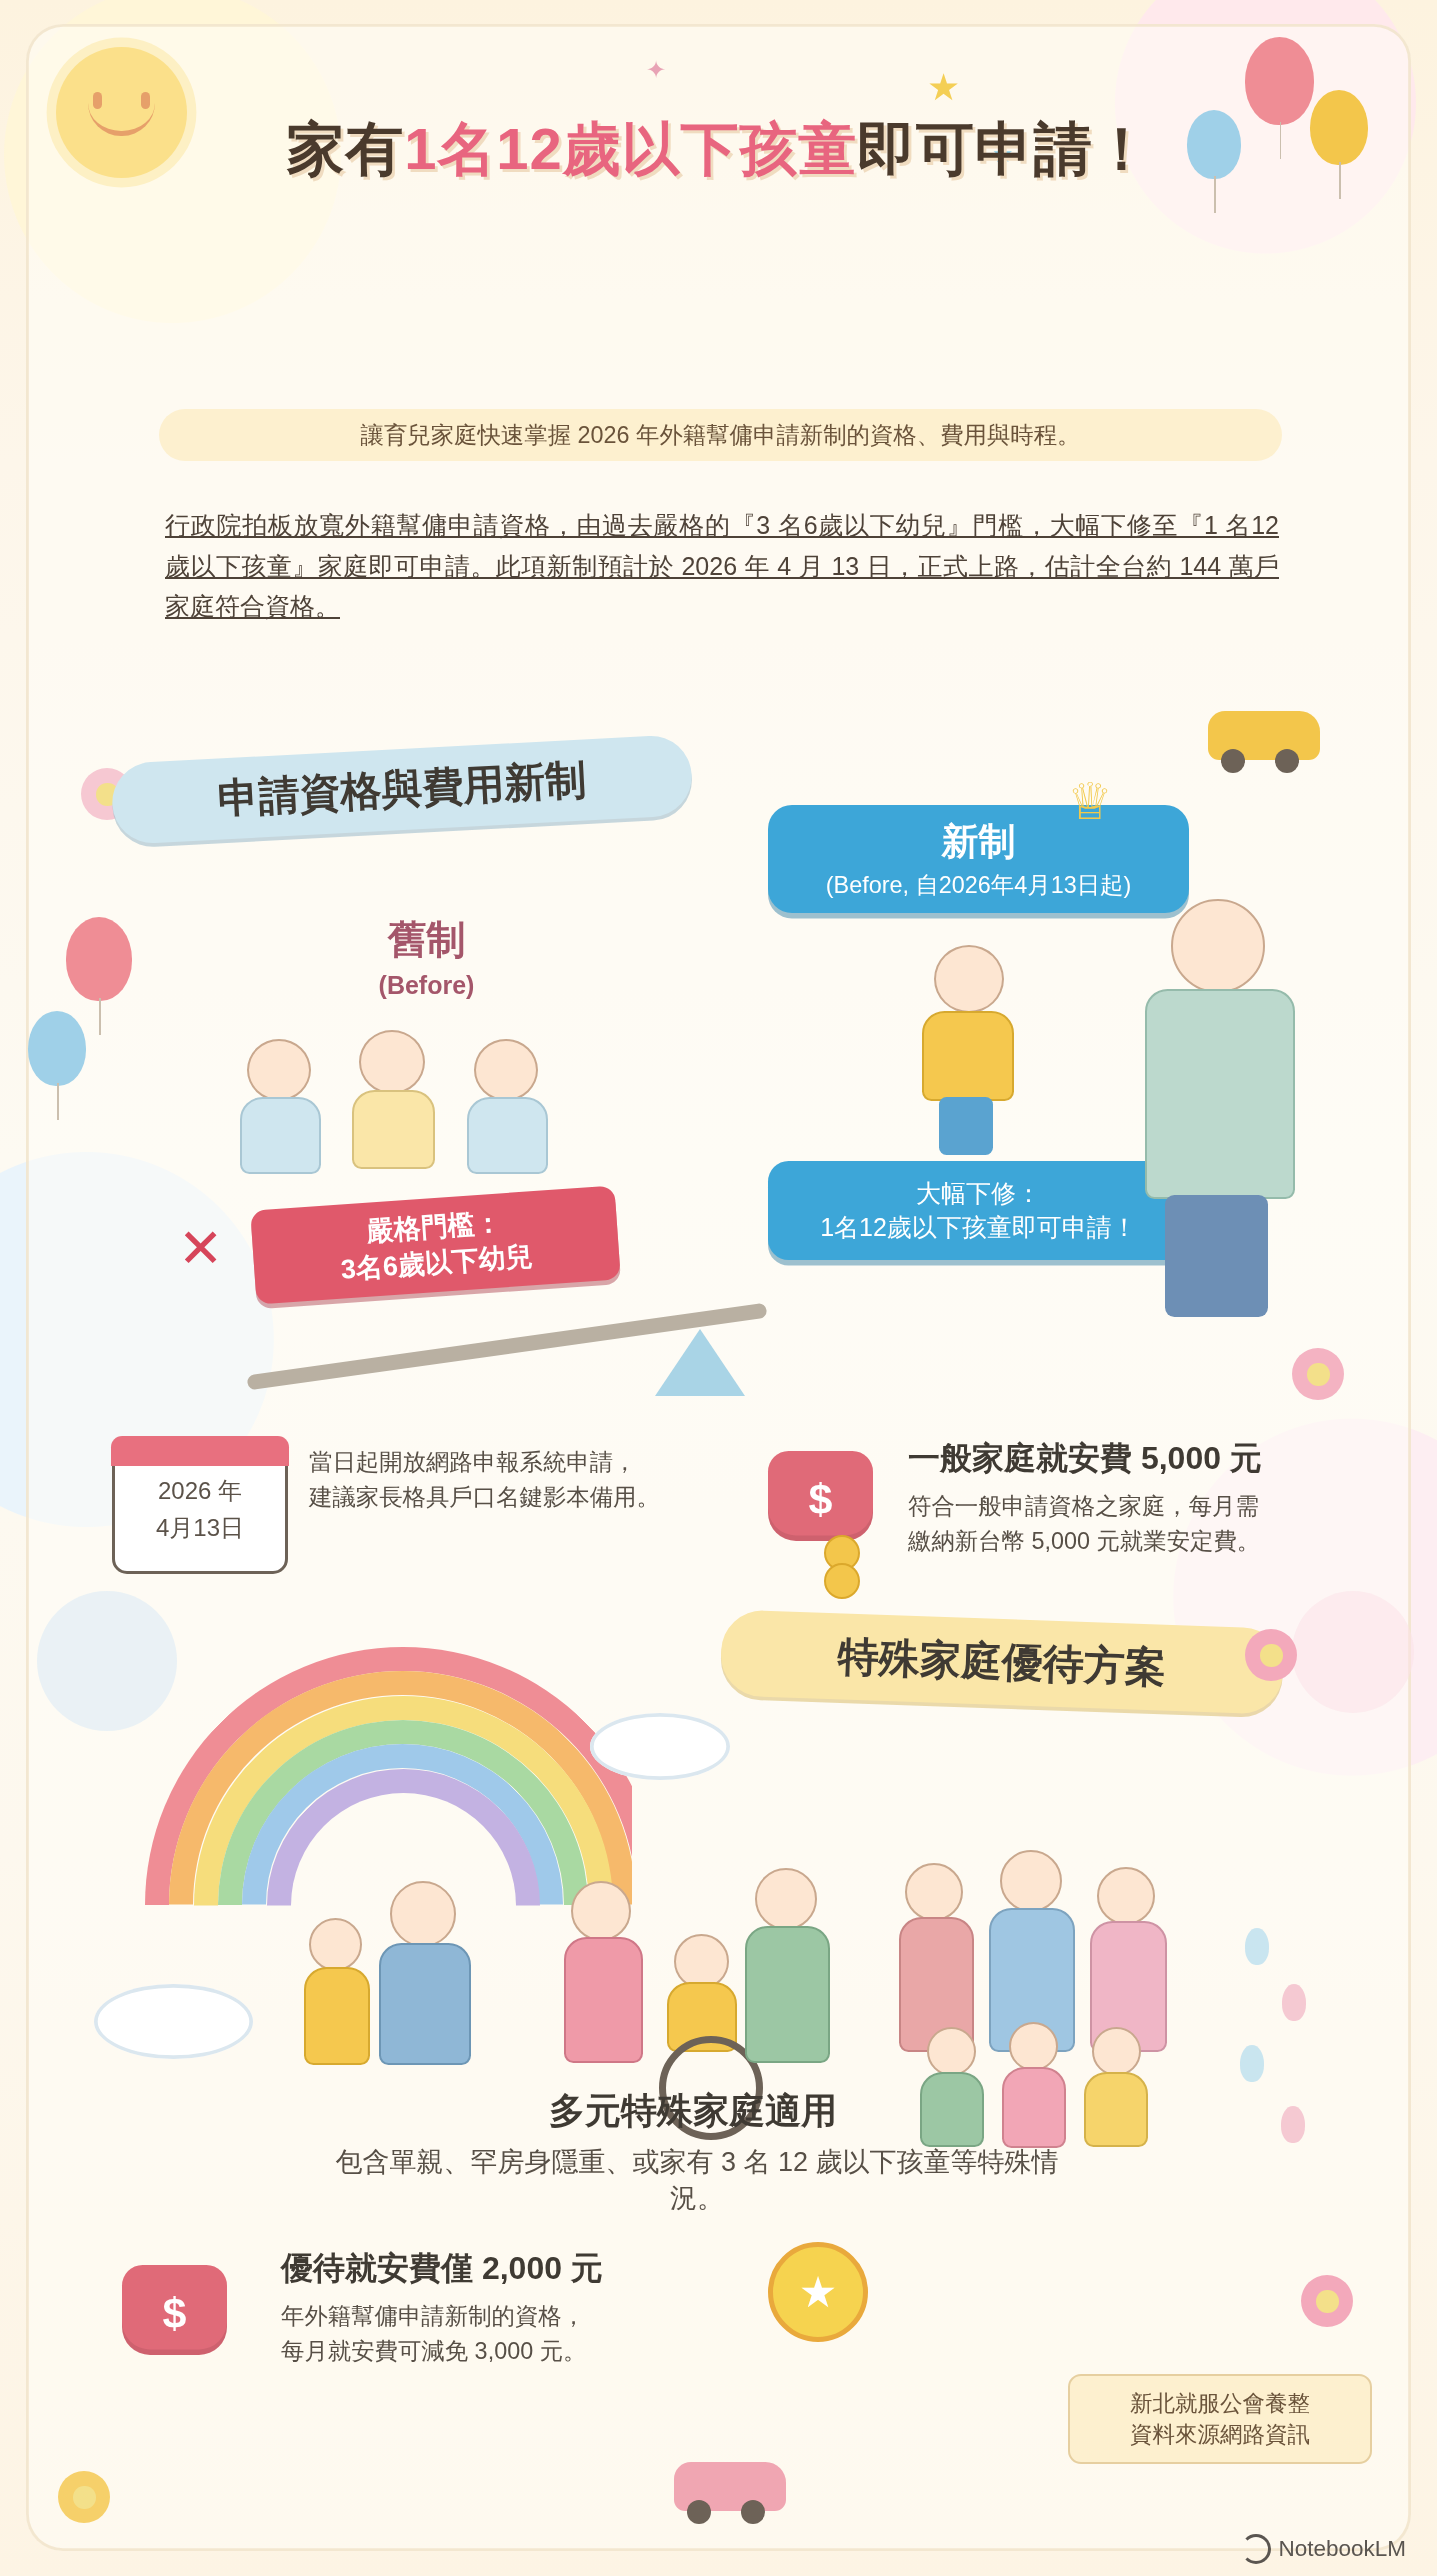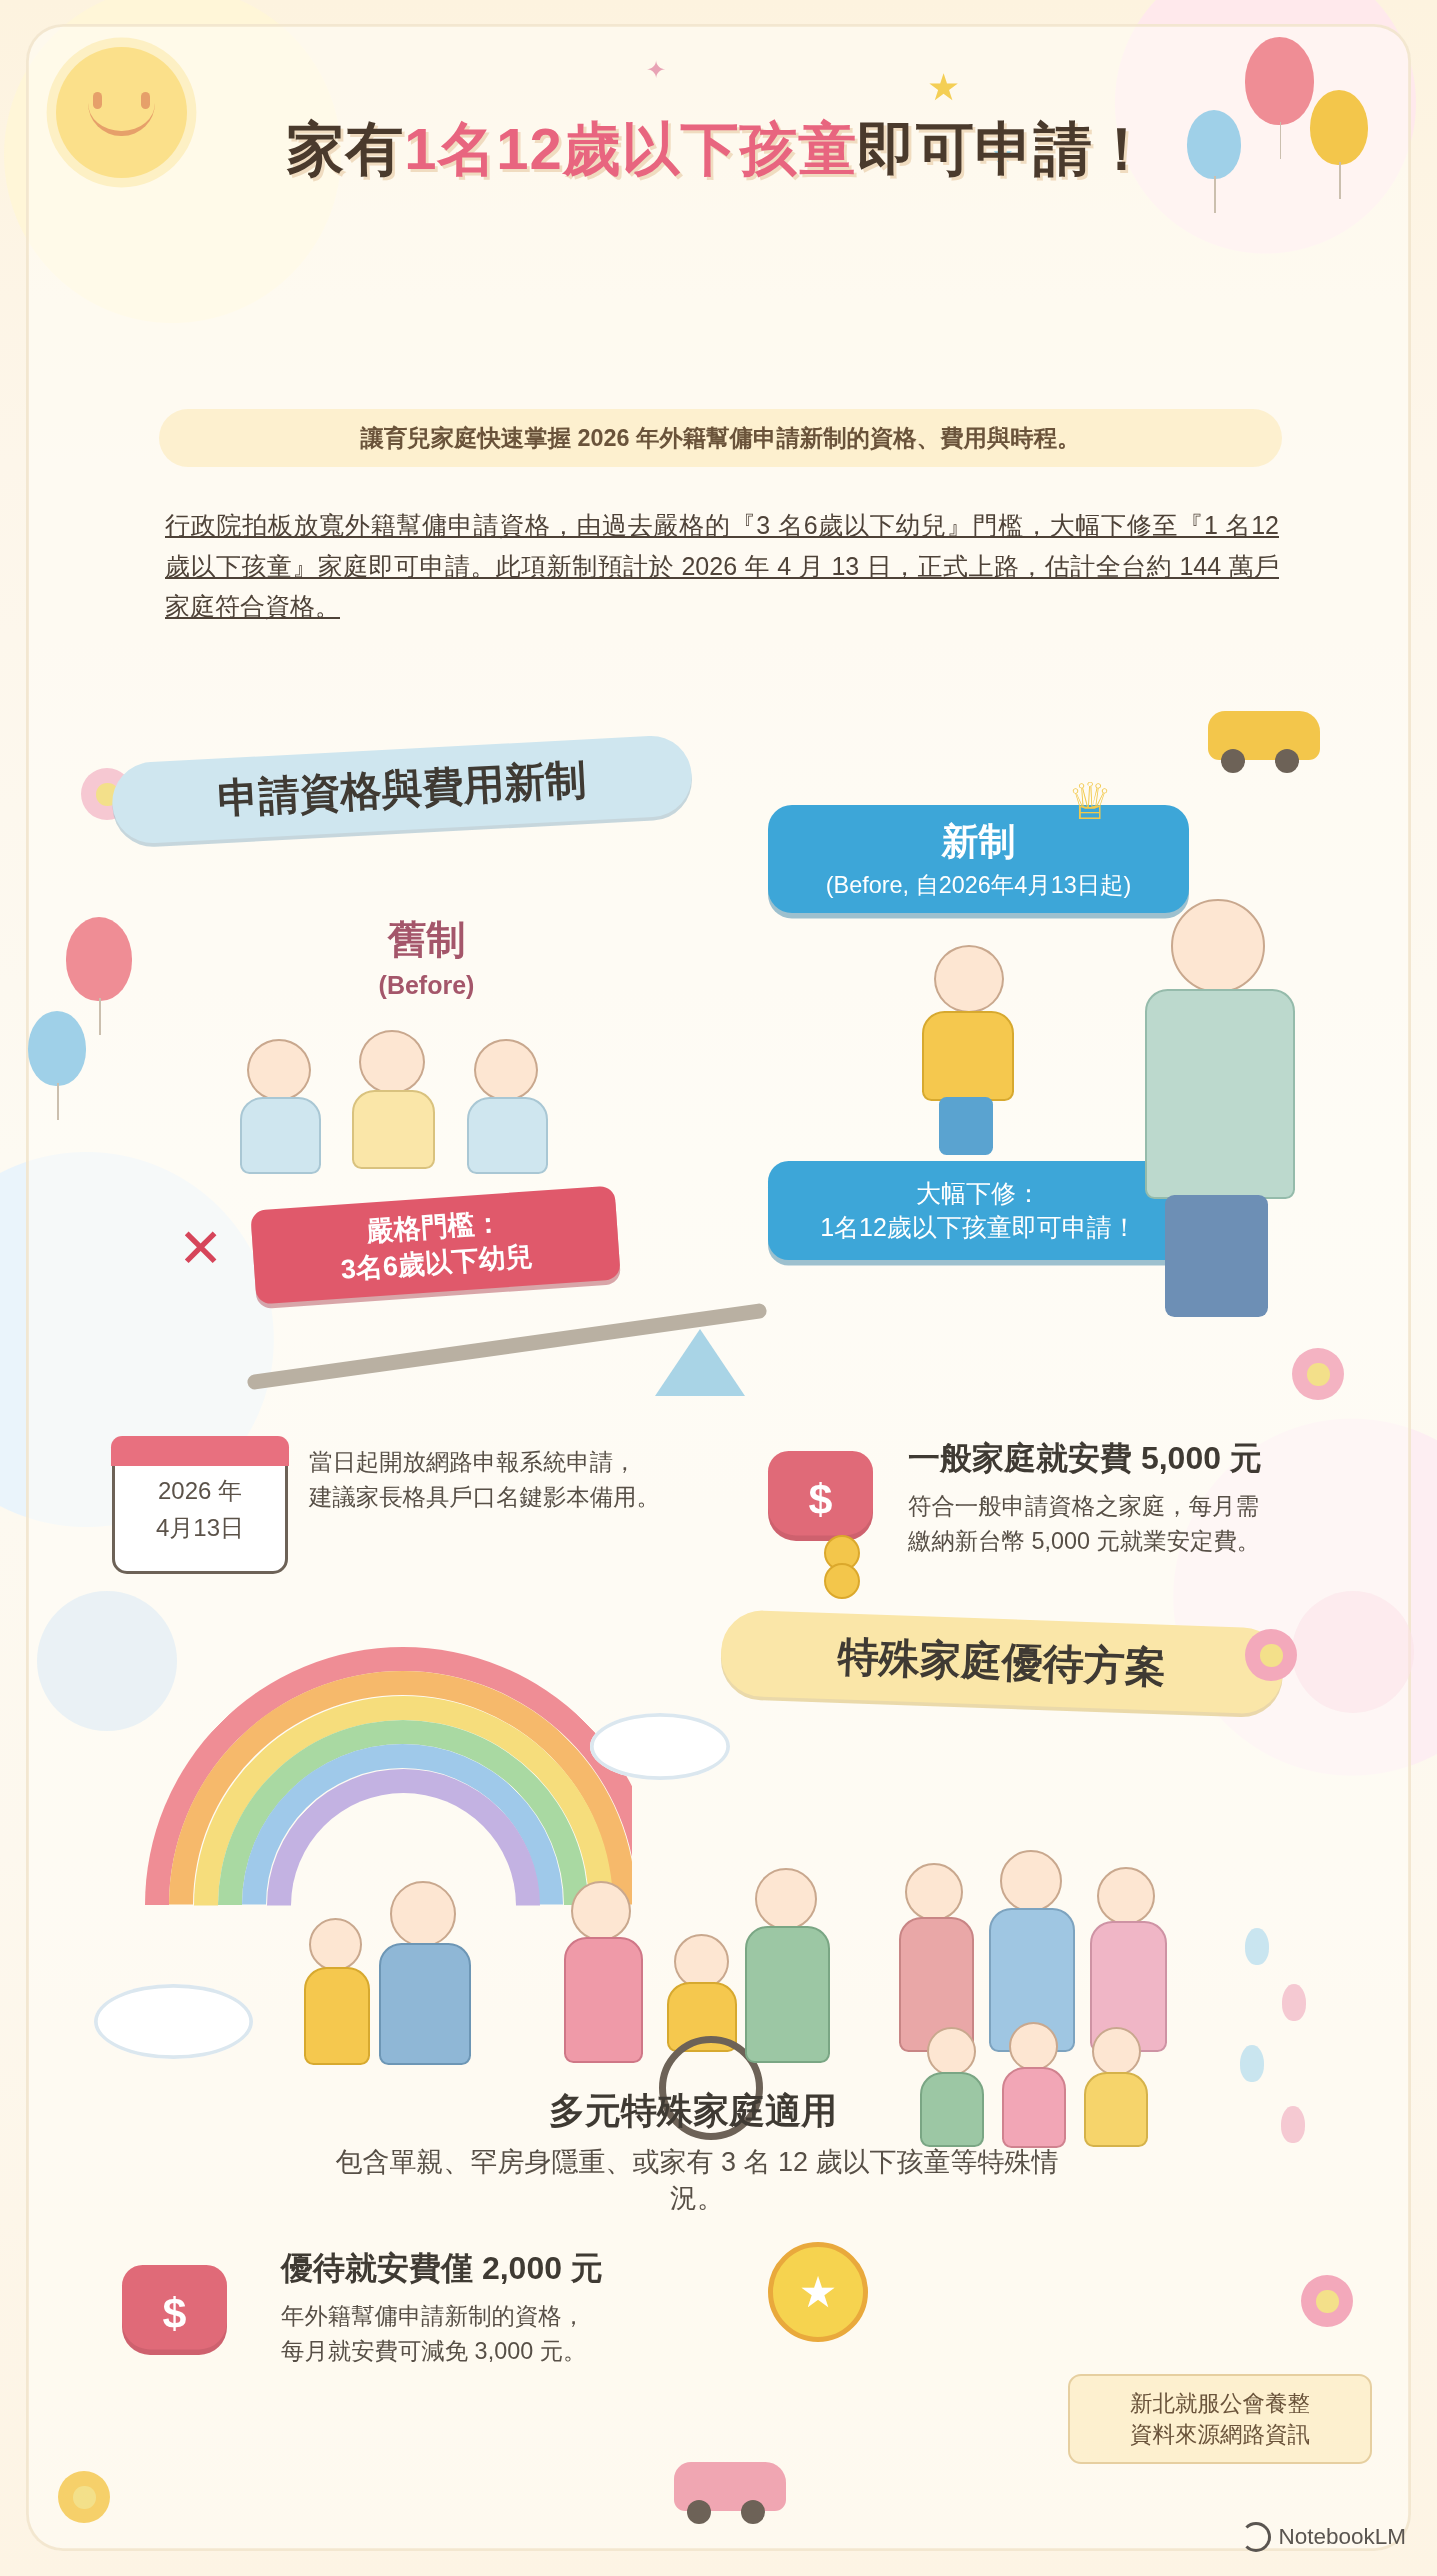--- a/index.html
+++ b/index.html
@@ -35,24 +35,24 @@
     text-shadow:2.8px 2.8px 0 #f0dcc0, 0 0 1.9px #fff;
     line-height:1.1;
   }
   .title2{
     margin-top:13px;font-size:58px;font-weight:bold;color:#4a3a2c;letter-spacing:0.9px;
     text-shadow:2.8px 2.8px 0 #f0dcc0;
     line-height:1.15;
   }
   .title2 .hl{color:#e8657f;}
   .lead-pill{
-    position:absolute;left:159px;top:409px;width:1123px;height:58px;
+    position:absolute;left:159px;top:409px;width:1123px;height:52px;
     background:#fdf0cf;border-radius:30px;
     display:flex;align-items:center;justify-content:center;
-    color:#6a533a;font-size:23.4px;font-weight:bold;
+    color:#6a533a;font-size:23.4px;
   }
   .intro{
     position:absolute;left:165px;top:505px;width:1114px;
     color:#4e4238;font-size:25px;line-height:1.62;text-align:justify;text-decoration:underline;
   }
   
   .banner{
     position:absolute;display:flex;align-items:center;justify-content:center;
     font-size:41px;font-weight:bold;color:#3f3a33;
     border-radius:41px;
@@ -151,21 +151,21 @@
     background:#f6d34f;border:5.6px solid #e9a93c;
     display:flex;align-items:center;justify-content:center;color:#fff;font-size:43px;
   }
   .credit{
     position:absolute;right:66px;bottom:112px;width:300px;height:86px;
     background:#fdf0cf;border:2.8px solid #e6cfa0;border-radius:13px;
     display:flex;flex-direction:column;align-items:center;justify-content:center;
     font-size:22.5px;color:#6a533a;line-height:1.4;
   }
   .nblm{
-    position:absolute;right:32px;bottom:24px;display:flex;align-items:center;gap:7.5px;
+    position:absolute;right:32px;bottom:12px;display:flex;align-items:center;gap:7.5px;
     color:#5a5550;font-size:22.5px;
   }
   .nblm-mark{width:24px;height:24px;border-radius:50%;border:3.7px solid #5a5550;border-left-color:transparent;}
   
   .sun{position:absolute;left:56px;top:47px;width:131px;height:131px;border-radius:50%;background:#fbe08a;box-shadow:0 0 0 9.4px #fdf0c4;}
   .sun:after{content:"";position:absolute;left:32px;top:56px;width:67px;height:28px;
     border-bottom:5.6px solid #e6a06a;border-radius:0 0 37px 37px;}
   .sun .eye{position:absolute;top:45px;width:9.4px;height:17px;background:#e6a06a;border-radius:5.6px;}
   .balloon{position:absolute;width:69px;height:88px;border-radius:50% 50% 48% 48%;}
   .balloon:after{content:"";position:absolute;left:50%;bottom:-34px;width:1.9px;height:37px;background:#cbbfae;}

